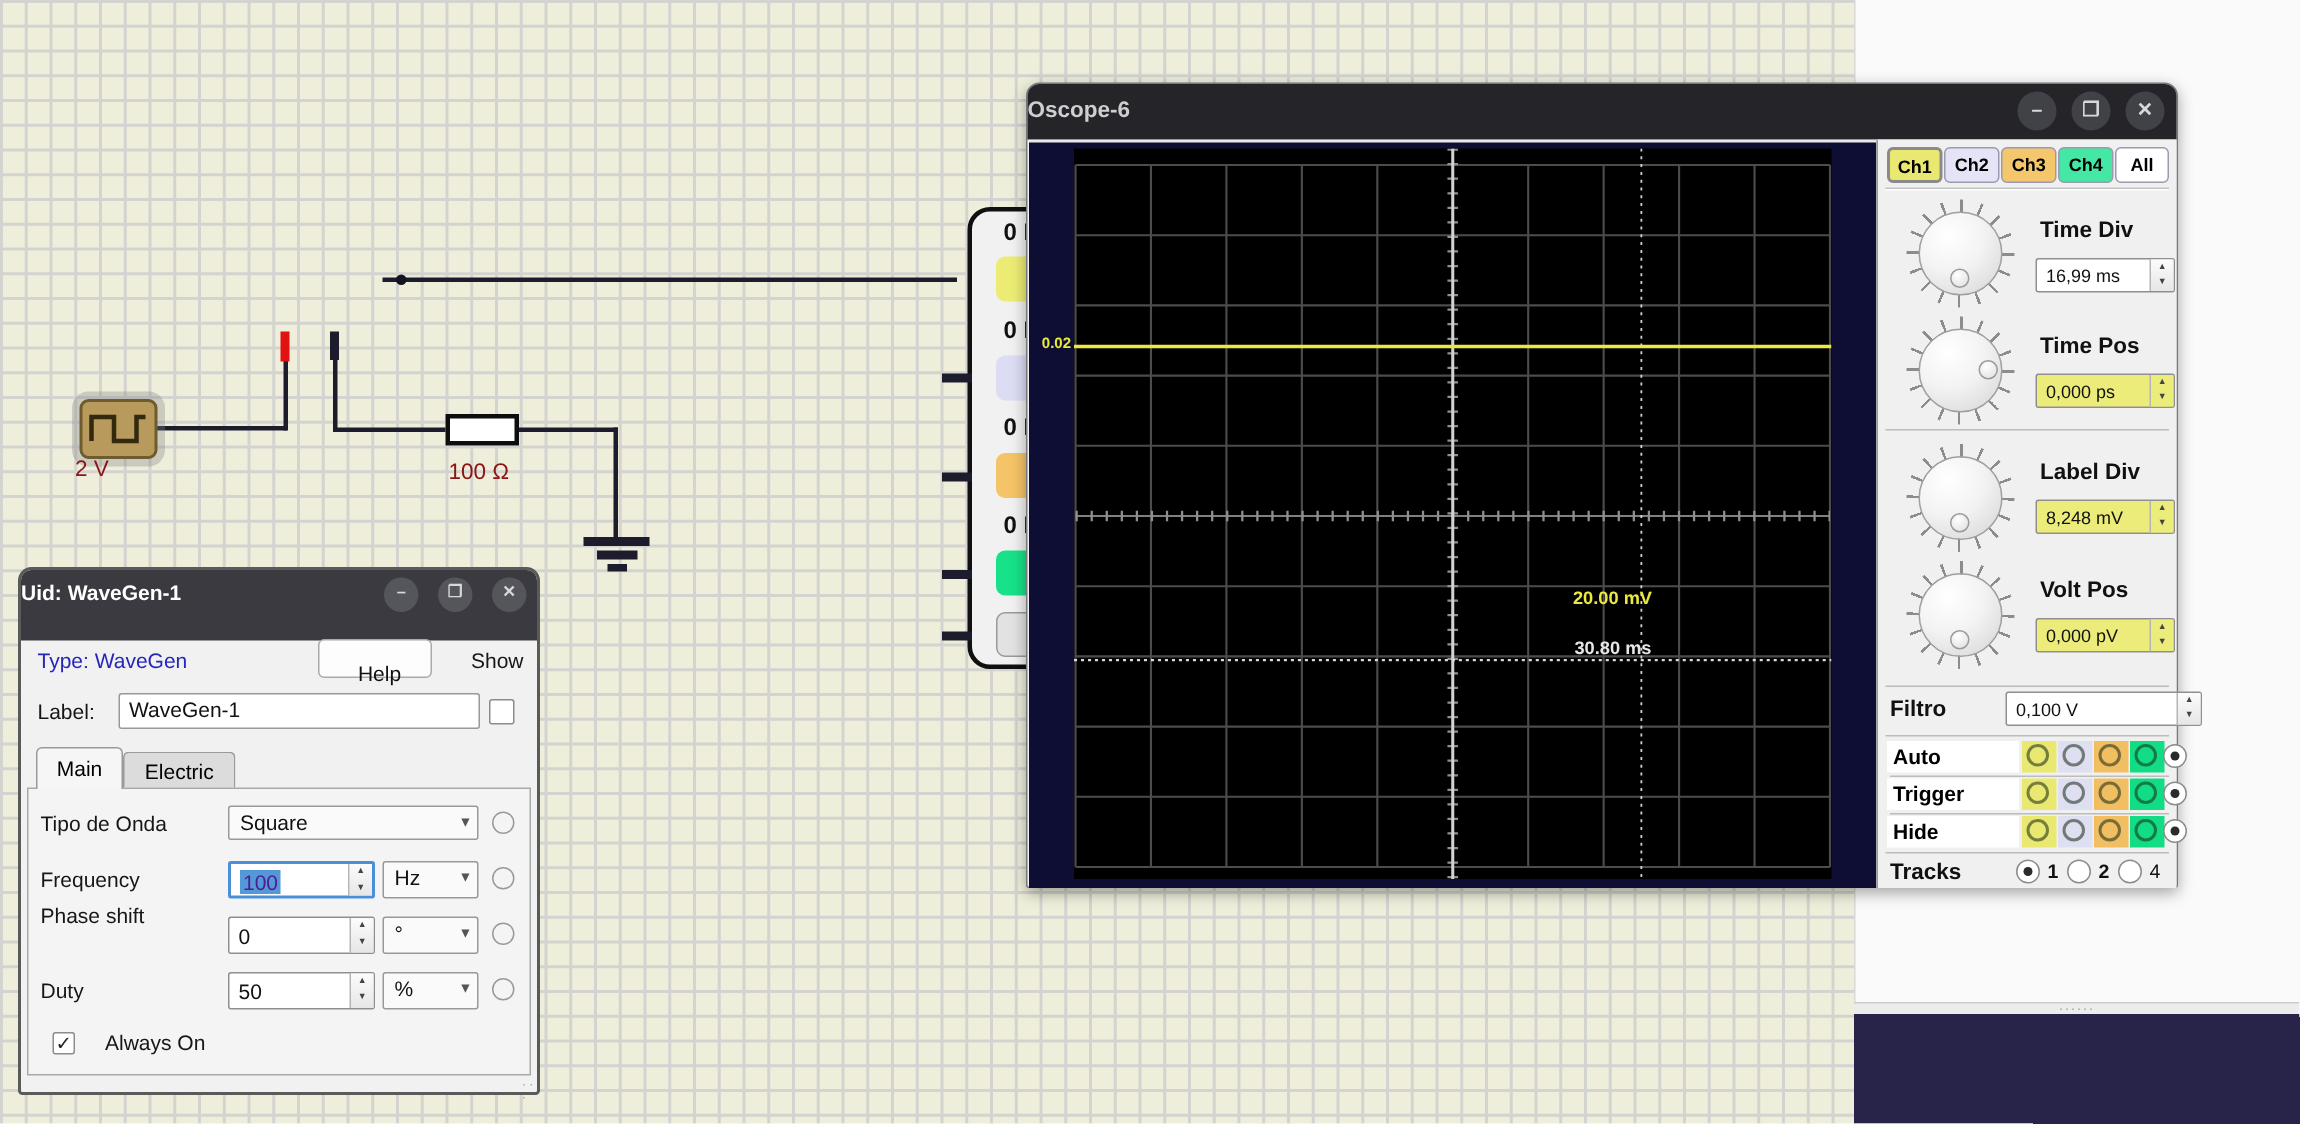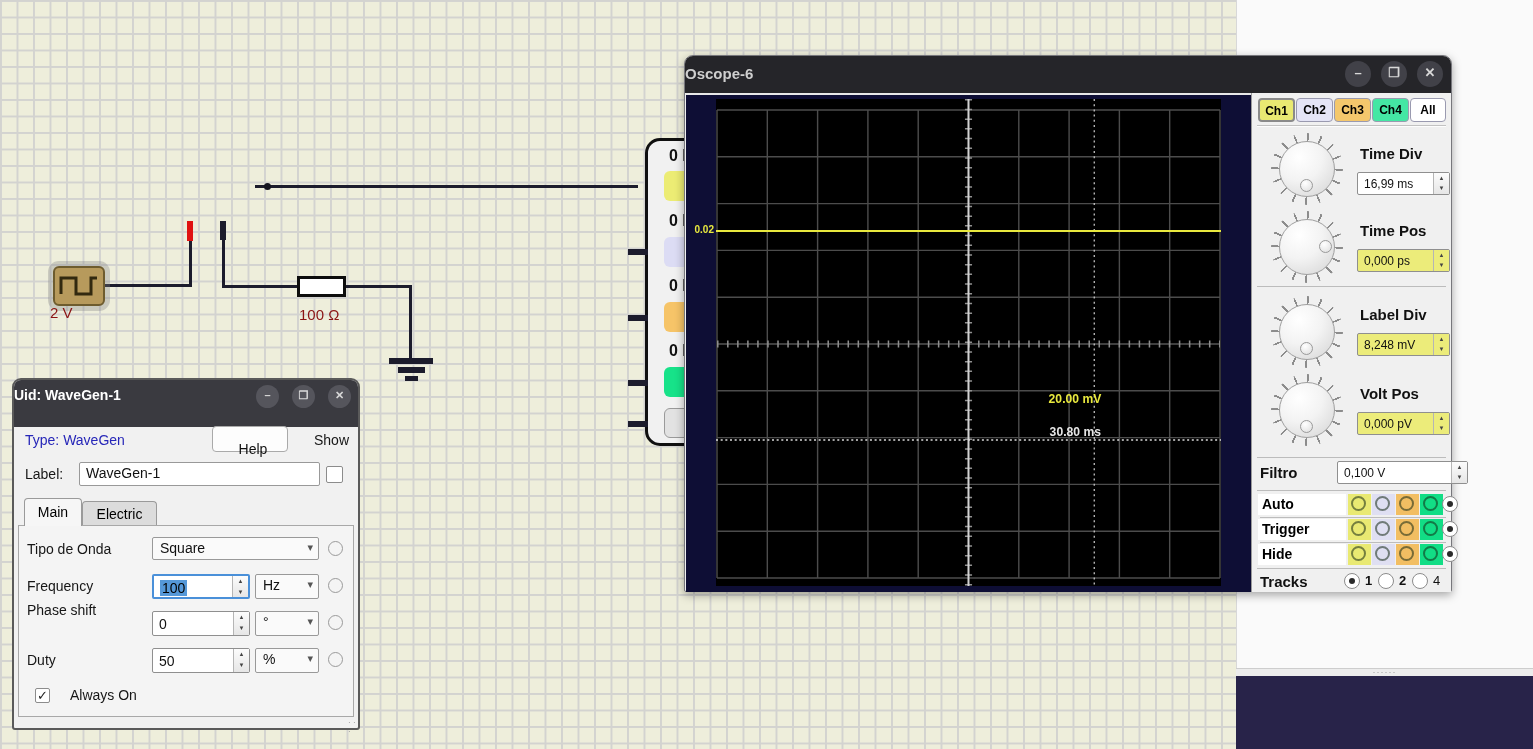--- a/index.html
+++ b/index.html
@@ -325,21 +325,21 @@
 
     <div class="dlg-text" style="left:13px;top:161px">Tipo de Onda</div>
     <div class="dd" style="left:138px;top:157px;width:167px">
       <span>Square</span>
       <span class="arr">▾</span>
     </div>
     <div class="fradio" style="left:314px;top:161px"></div>
 
     <div class="dlg-text" style="left:13px;top:198px">Frequency</div>
     <div class="spin" style="left:138px;top:194px;width:98px;height:25px;border:2px solid #4a90d9;font-size:14px">
-      <span class="v" style="background:#5598d8;color:#000000;padding:0 2px">100</span>
+      <span class="v" style="background:#5598d8;color:#4c1d95;padding:0 2px">100</span>
       <span class="arrows" style="line-height:11px">▲<br>▼</span>
     </div>
     <div class="dd" style="left:241px;top:194px;width:64px;height:25px">
       <span>Hz</span>
       <span class="arr">▾</span>
     </div>
     <div class="fradio" style="left:314px;top:198px"></div>
 
     <div class="dlg-text" style="left:13px;top:222px">Phase shift</div>
     <div class="spin" style="left:138px;top:231px;width:98px;height:25px;font-size:14px">

